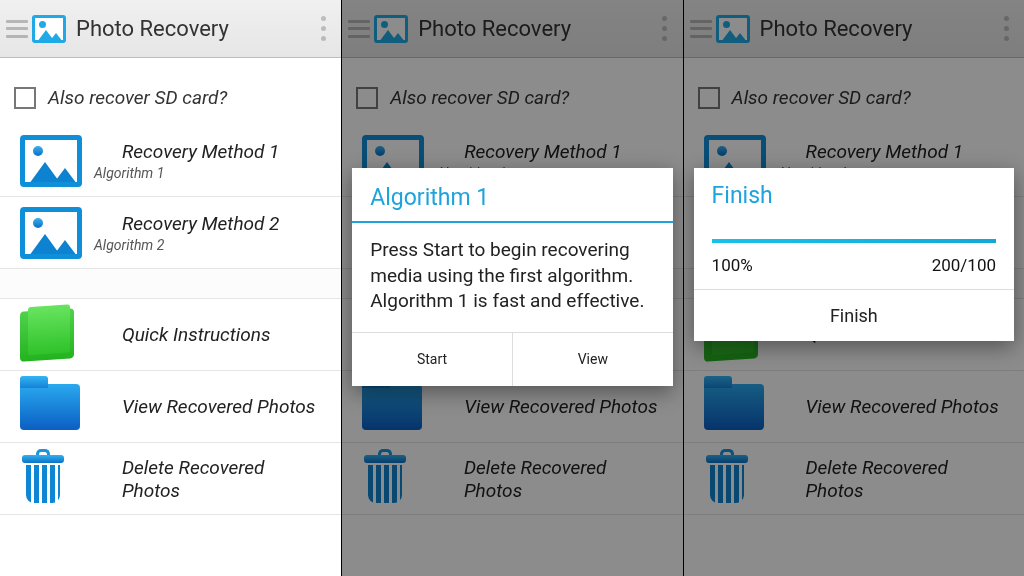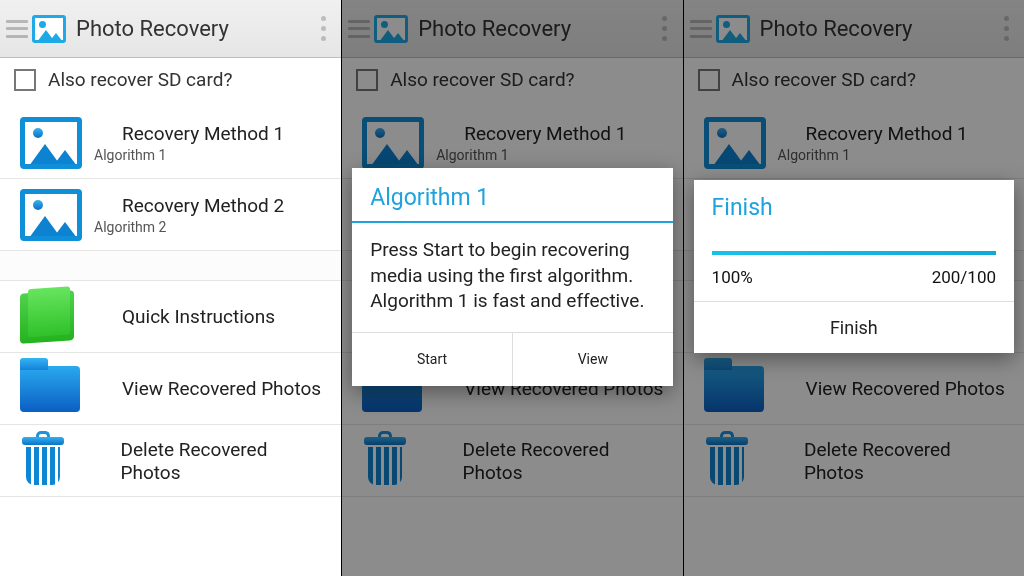--- a/index.html
+++ b/index.html
@@ -49,20 +49,22 @@
   .appicon .mtn { position:absolute; bottom:-2px; left:2px; width:0;height:0;
     border-left:9px solid transparent; border-right:9px solid transparent; border-bottom:12px solid #1fa9e6;}
   .appicon .mtn2 { position:absolute; bottom:-2px; right:0; width:0;height:0;
     border-left:7px solid transparent; border-right:7px solid transparent; border-bottom:9px solid #1fa9e6;}
   .apptitle { font-size:22px; color:#333; font-weight:400; flex:1; }
   .kebab { width:20px; display:flex; flex-direction:column; gap:5px; align-items:center; opacity:.35;}
   .kebab span{ width:5px;height:5px;border-radius:50%;background:#666;}
 
   
   .content {
+    padding-top: 18px;
+    font-style: italic;
   }
   .check-row {
     display:flex; align-items:center;
     padding: 10px 14px 16px 14px;
     font-size:19px; color:#333;
   }
   .check { width:22px;height:22px;border:2px solid #777; margin-right:12px;}
   .item {
     display:flex; align-items:center;
     padding: 8px 14px;
@@ -136,21 +138,21 @@
     display:flex; border-top:1px solid #ddd; height:54px;
   }
   .dialog .btn{
     flex:1; display:flex; align-items:center; justify-content:center;
     font-size:14px; color:#222;
   }
   .dialog .btn + .btn{ border-left:1px solid #ddd;}
 
   
   .pdialog{
-    position:absolute; left:10px; right:10px; top:180px;
+    position:absolute; left:10px; right:10px; top:168px;
     background:#fff; box-shadow:0 6px 20px rgba(0,0,0,.4);
     z-index:5;
   }
   .pdialog .phead{ color:#1ea3dd; font-size:23px; padding:14px 18px 4px;} 
   .pdialog .pmsg{ font-size:20px; color:#222; padding:0 18px; line-height:1.3;}
   .pdialog .bar{
     margin:26px 18px 6px; height:4px;
     background:linear-gradient(90deg,#18c1ea 0%, #10a9d8 100%);
   }
   .pdialog .stats{

